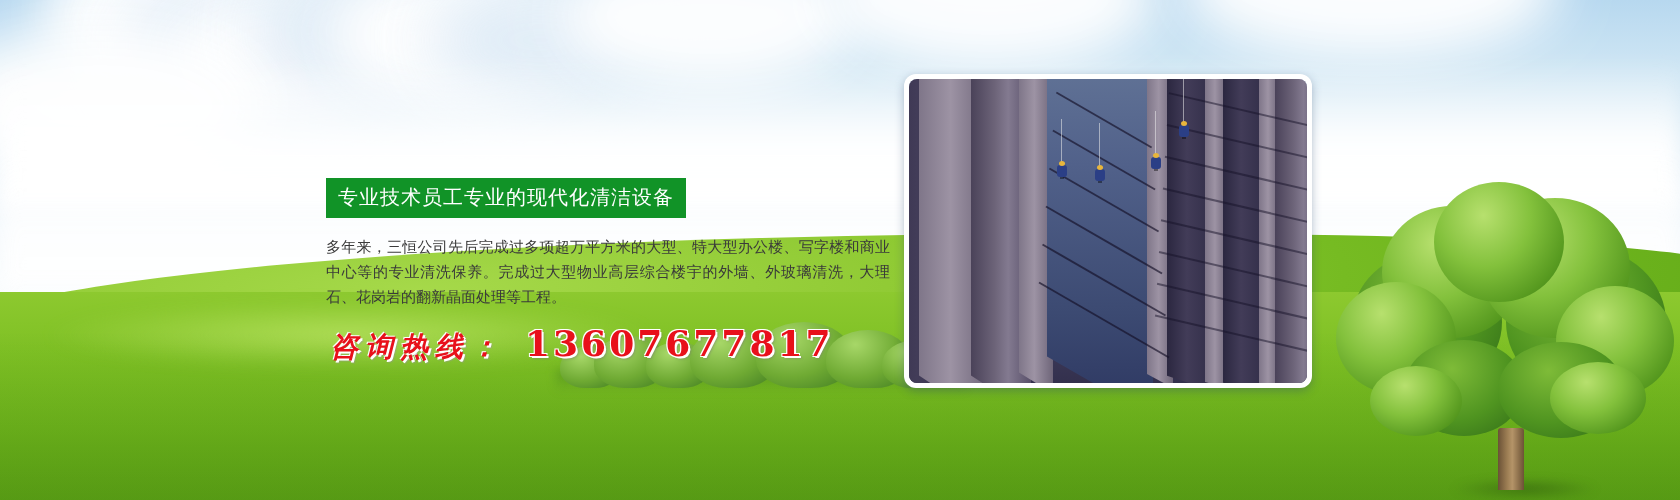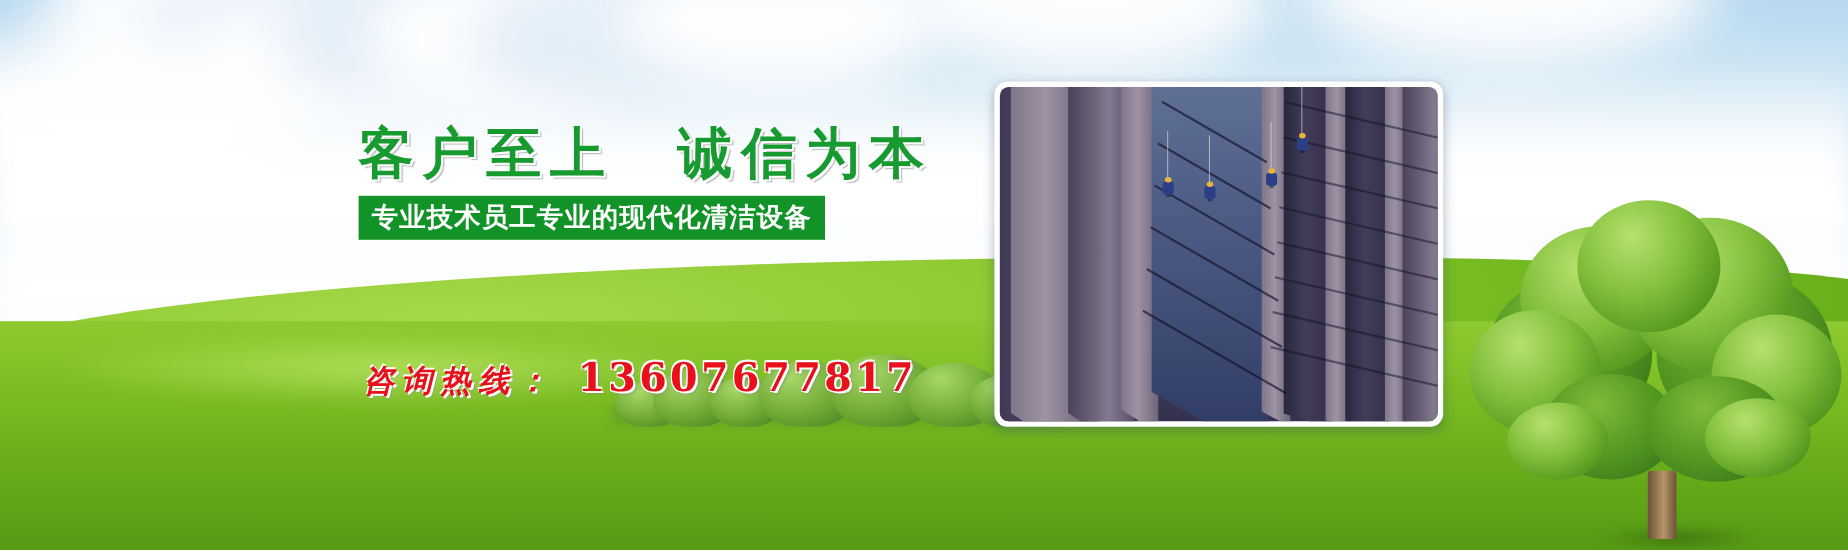--- a/index.html
+++ b/index.html
@@ -202,22 +202,22 @@
     left:326px; top:178px;
     background:#119327;
     padding:6px 12px 8px 12px;
     box-sizing:border-box;
     height:40px;
     display:flex;
     align-items:center;
   }
   .subbar span {
     font-family: "DejaVu Sans", "Liberation Sans", sans-serif;
-    font-size:24px;
-    font-weight:bold;
+    font-size:20px;
+    font-weight:normal;
     color:#ffffff;
     letter-spacing:1px;
     line-height:1;
     white-space:nowrap;
   }
   .bodytext {
     position:absolute;
     left:326px; top:235px;
     width:564px;
     font-family: "DejaVu Sans", "Liberation Sans", sans-serif;
@@ -352,25 +352,25 @@
         <div class="rope"></div>
           <div class="helmet"></div>
       </div>
       <div class="worker" style="left:270px; top:46px;">
         <div class="rope"></div>
           <div class="helmet"></div>
       </div>
     </div>
   </div>
 
-  <div class="headline">客户至上　诚信为本</div>
 
   <div class="subbar">
     <span>专业技术员工专业的现代化清洁设备</span>
   </div>
 
+  <div class="bodytext">多年来，三恒公司先后完成过多项超万平方米的大型、特大型办公楼、写字楼和商业中心等的专业清洗保养。完成过大型物业高层综合楼宇的外墙、外玻璃清洗，大理石、花岗岩的翻新晶面处理等工程。</div>
 
   <div class="hotline">
     <span class="hotline-label">咨询热线：</span><span class="hotline-num">13607677817</span>
   </div>
 
 
 </div>
 
 </body></html>

